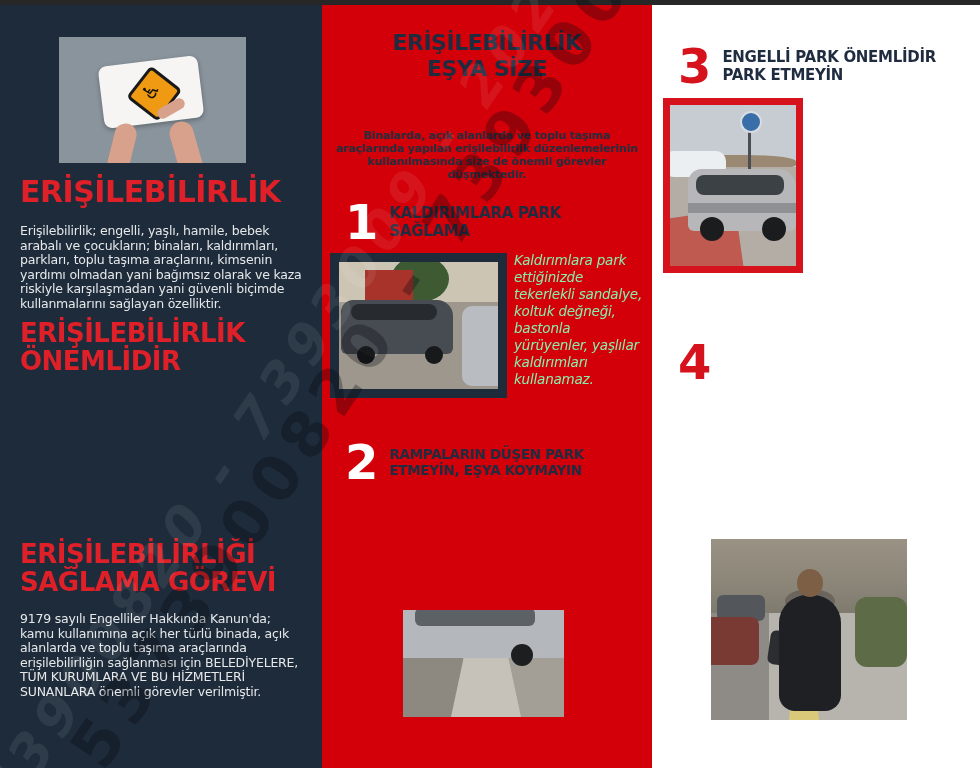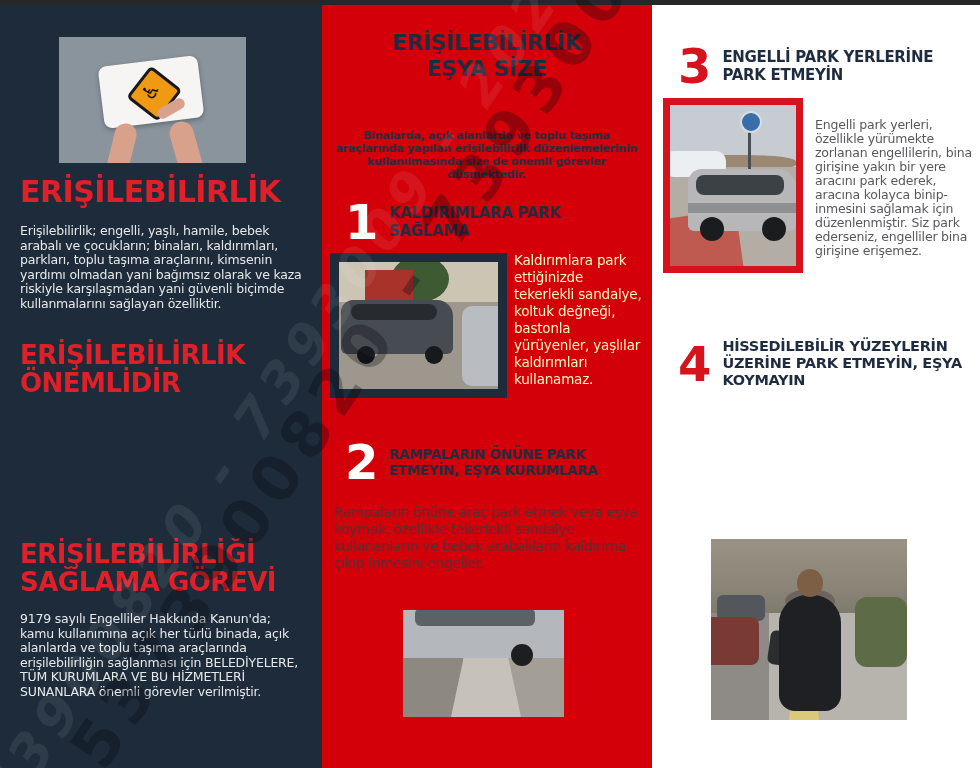--- a/index.html
+++ b/index.html
@@ -27,21 +27,21 @@
            border:3px solid #191919;border-radius:5px;transform:rotate(45deg);}
   .wheel-glyph{position:absolute;left:7px;top:4px;transform:rotate(-45deg);font-size:20px;color:#111;
            font-family:"DejaVu Sans",sans-serif;}
   .hand{position:absolute;background:#d7a18b;border-radius:12px;}
   .hand-l{left:52px;bottom:-12px;width:22px;height:52px;transform:rotate(14deg);}
   .hand-r{right:48px;bottom:-14px;width:24px;height:56px;transform:rotate(-16deg);}
   .finger{position:absolute;right:60px;top:66px;width:30px;height:11px;background:#d7a18b;border-radius:6px;transform:rotate(-30deg);}
 
   .lp-h{position:absolute;left:20px;color:#df2028;font-weight:bold;letter-spacing:-0.5px;line-height:1.07;width:300px;}
   .lp-h1{top:176px;font-size:30px;}
-  .lp-h2{top:342px;font-size:26px;}
+  .lp-h2{top:320px;font-size:26px;}
   .lp-h3{top:541px;font-size:26px;}
   .lp-p{position:absolute;left:20px;width:288px;color:#e6e8ea;font-size:12.5px;line-height:14.6px;letter-spacing:-0.2px;}
   .lp-p1{top:224px;}
   .lp-p2{top:402px;}
   .lp-p3{top:612px;}
 
   
   .mid-title{position:absolute;left:0;top:30px;width:330px;text-align:center;color:#1f2c40;
              font-weight:bold;font-size:22px;line-height:26px;letter-spacing:-0.5px;}
   .mid-intro{position:absolute;left:11px;top:129px;width:308px;text-align:center;color:#222d3e;
@@ -49,21 +49,21 @@
   .item-row{position:absolute;display:flex;align-items:center;gap:12px;}
   .item-num{font-weight:bold;font-size:48px;line-height:48px;letter-spacing:-1px;}
   .num-white{color:#ffffff;}
   .num-red{color:#d6131d;}
   .item-head{font-weight:bold;color:#1f2c40;letter-spacing:-0.3px;}
   .mi1{left:23px;top:198px;width:290px;}
   .mi1 .item-head{font-size:15px;line-height:18px;}
   .mi2{left:23px;top:438px;width:290px;}
   .mi2 .item-head{font-size:13.5px;line-height:16px;}
   .frame-navy{position:absolute;left:8px;top:253px;width:159px;height:127px;border:9px solid #1d2b3a;overflow:hidden;background:#a09a90;}
-  .mid-side-text{position:absolute;left:192px;top:252px;width:132px;color:#fef9c3;font-size:13.5px;line-height:17px;letter-spacing:-0.2px;}
+  .mid-side-text{position:absolute;left:192px;top:252px;width:132px;color:#86efac;font-size:13.5px;line-height:17px;letter-spacing:-0.2px;font-style:italic;}
   .mid-p2{position:absolute;left:12px;top:504px;width:308px;color:#572e34;font-size:13.5px;line-height:17px;letter-spacing:-0.2px;}
   .photo-ramp{position:absolute;left:81px;top:610px;width:161px;height:107px;overflow:hidden;background:#a39f97;}
 
   
   .sc-buildings{position:absolute;left:0;top:0;width:100%;height:40px;background:#cdc5b4;}
   .sc-tree{position:absolute;left:52px;top:-6px;width:58px;height:46px;background:#3e5a33;border-radius:50%;}
   .sc-truck{position:absolute;left:26px;top:8px;width:48px;height:34px;background:#a8332b;}
   .sc-pave{position:absolute;left:0;top:40px;width:100%;height:87px;background:#9d978d;}
   .sc-car{position:absolute;left:2px;top:38px;width:112px;height:54px;background:#474c52;border-radius:12px 16px 6px 6px;}
   .sc-glass{position:absolute;left:10px;top:4px;width:86px;height:16px;background:#272b30;border-radius:8px;}
@@ -164,62 +164,59 @@
       </div>
       <div class="sc-wheel" style="left:18px;top:84px;"></div>
       <div class="sc-wheel" style="left:86px;top:84px;"></div>
       <div class="sc-car-r"></div>
     </div>
 
     <div class="mid-side-text">Kaldırımlara park ettiğinizde tekerlekli sandalye, koltuk değneği, bastonla yürüyenler, yaşlılar kaldırımları kullanamaz.</div>
 
     <div class="item-row mi2">
       <div class="item-num num-white">2</div>
-      <div class="item-head">RAMPALARIN ÖNÜNE PARK ETMEYİN, EŞYA KURUMLARA</div>
-    </div>
-
-    <div class="mid-p2">Rampaların önüne araç park etmek veya eşya koymak, özellikle tekerlekli sandalye kullananların ve bebek arabalıların kaldırıma çıkıp inmesini engeller.</div>
+      <div class="item-head">RAMPALARIN DÜŞEN PARK ETMEYİN, EŞYA KOYMAYIN</div>
+    </div>
+
 
     <div class="photo-ramp">
       <div class="rm-car">
         <div class="rm-win"></div>
       </div>
       <div class="rm-wheel"></div>
       <div class="rm-cobble-l"></div>
       <div class="rm-ramp"></div>
     </div>
   </div>
 
   <div class="panel panel-right">
     <div class="item-row ri3">
       <div class="item-num num-red">3</div>
-      <div class="item-head">ENGELLİ PARK YERLERİNE PARK ETMEYİN</div>
+      <div class="item-head">ENGELLİ PARK ÖNEMLİDİR PARK ETMEYİN</div>
     </div>
 
     <div class="frame-red">
       <div class="sv-sky"></div>
       <div class="sv-hills"></div>
       <div class="sv-ground"></div>
       <div class="sv-red"></div>
       <div class="sv-white-car"></div>
       <div class="sv-pole"></div>
       <div class="sv-sign"></div>
       <div class="sv-suv">
         <div class="sv-win"></div>
         <div class="sv-grill"></div>
       </div>
       <div class="sv-wheel" style="left:30px;top:112px;"></div>
       <div class="sv-wheel" style="left:92px;top:112px;"></div>
     </div>
 
-    <div class="r-side-text">Engelli park yerleri, özellikle yürümekte zorlanan engellilerin, bina girişine yakın bir yere aracını park ederek, aracına kolayca binip-inmesini sağlamak için düzenlenmiştir. Siz park ederseniz, engelliler bina girişine erişemez.</div>
 
     <div class="item-row ri4">
       <div class="item-num num-red">4</div>
-      <div class="item-head">HİSSEDİLEBİLİR YÜZEYLERİN ÜZERİNE PARK ETMEYİN, EŞYA KOYMAYIN</div>
     </div>
 
 
     <div class="photo-walk">
       <div class="wk-trees"></div>
       <div class="wk-side"></div>
       <div class="wk-street"></div>
       <div class="wk-bush"></div>
       <div class="wk-tactile"></div>
       <div class="wk-car-gray"></div>

